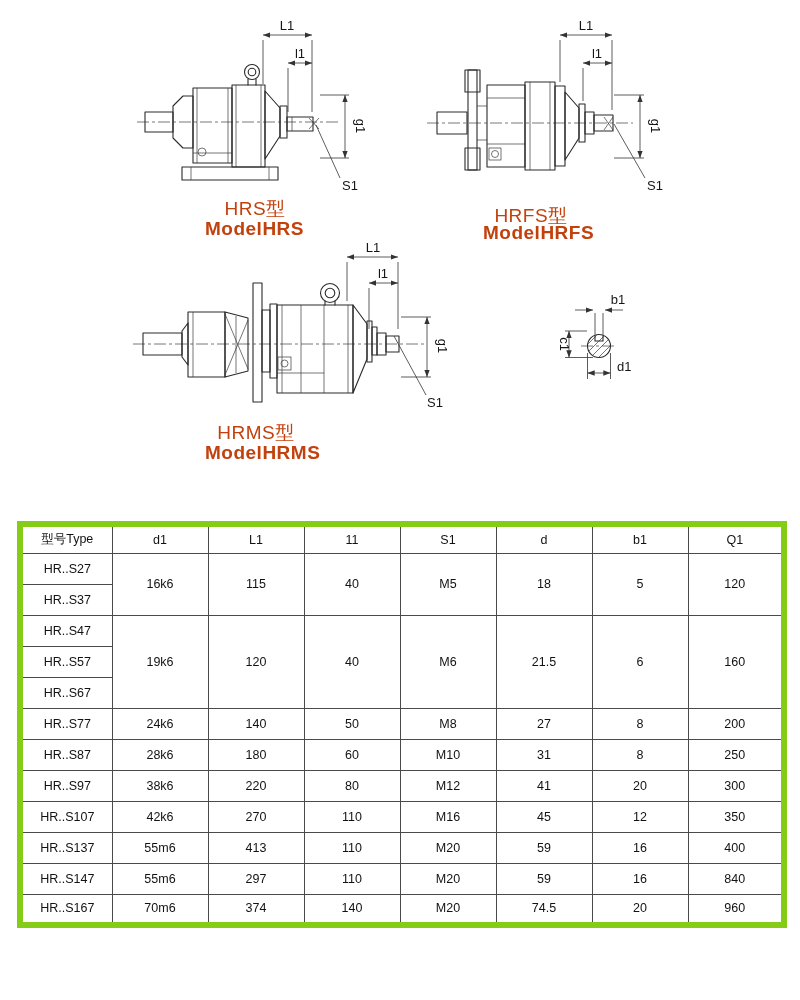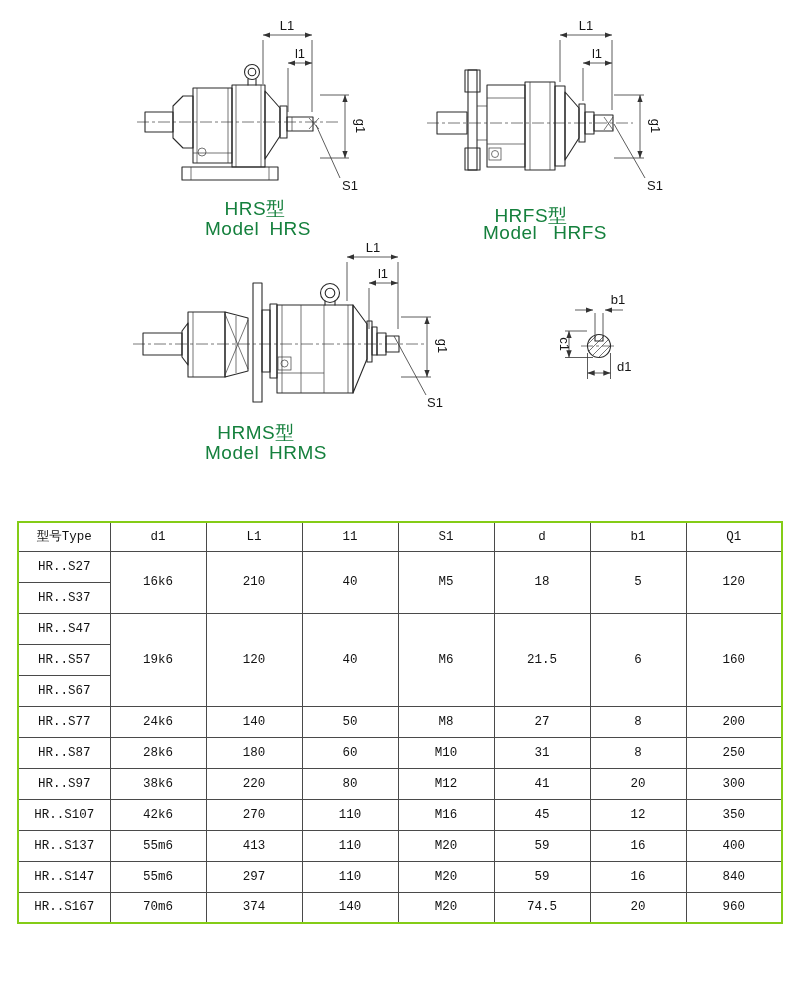--- a/index.html
+++ b/index.html
@@ -4,24 +4,24 @@
 <style>
   html,body{margin:0;padding:0;background:#e8e8e8;}
   .sheet{position:relative;width:800px;height:1000px;background:#ffffff;overflow:hidden;
          font-family:"Liberation Sans", sans-serif;}
   .dwg{position:absolute;}
   .dwg .ol{fill:none;stroke:#2a2a2a;stroke-width:1.1;stroke-linejoin:round;stroke-linecap:round;}
   .dwg .thin{fill:none;stroke:#3a3a3a;stroke-width:0.7;}
   .dwg .dim{fill:none;stroke:#333;stroke-width:0.8;}
   .dwg .cl{fill:none;stroke:#555;stroke-width:0.8;stroke-dasharray:12 3 3 3;}
   .dwg text{font-family:"Liberation Sans",sans-serif;font-size:13px;fill:#161616;}
-  .cap{position:absolute;color:#15803d;font-size:19px;letter-spacing:.5px;}
-  .cap.row{display:flex;justify-content:space-between;}
+  .cap{position:absolute;color:#c2410c;font-size:19px;letter-spacing:.5px;}
+  .cap.row{display:flex;font-weight:bold;}
   table.spec{position:absolute;left:17px;top:521px;width:766px;border-collapse:collapse;
-             table-layout:fixed;background:#fff;border:2px solid #84cc16;font-family:Liberation Mono, monospace;}
+             table-layout:fixed;background:#fff;border:6px solid #84cc16;}
   table.spec th,table.spec td{border:1px solid #4a4a4a;font-size:12.5px;color:#121212;
              text-align:center;vertical-align:middle;padding:0;font-weight:normal;}
   table.spec thead tr{height:29px;}
   table.spec tbody tr{height:31px;}
 </style>
 </head>
 <body>
 
 <div class="sheet">
 
@@ -274,21 +274,21 @@
         <th>S1</th>
         <th>d</th>
         <th>b1</th>
         <th>Q1</th>
       </tr>
     </thead>
     <tbody>
       <tr>
         <td>HR..S27</td>
         <td rowspan="2">16k6</td>
-        <td rowspan="2">210</td>
+        <td rowspan="2">115</td>
         <td rowspan="2">40</td>
         <td rowspan="2">M5</td>
         <td rowspan="2">18</td>
         <td rowspan="2">5</td>
         <td rowspan="2">120</td>
       </tr>
       <tr>
         <td>HR..S37</td>
       </tr>
       <tr>

